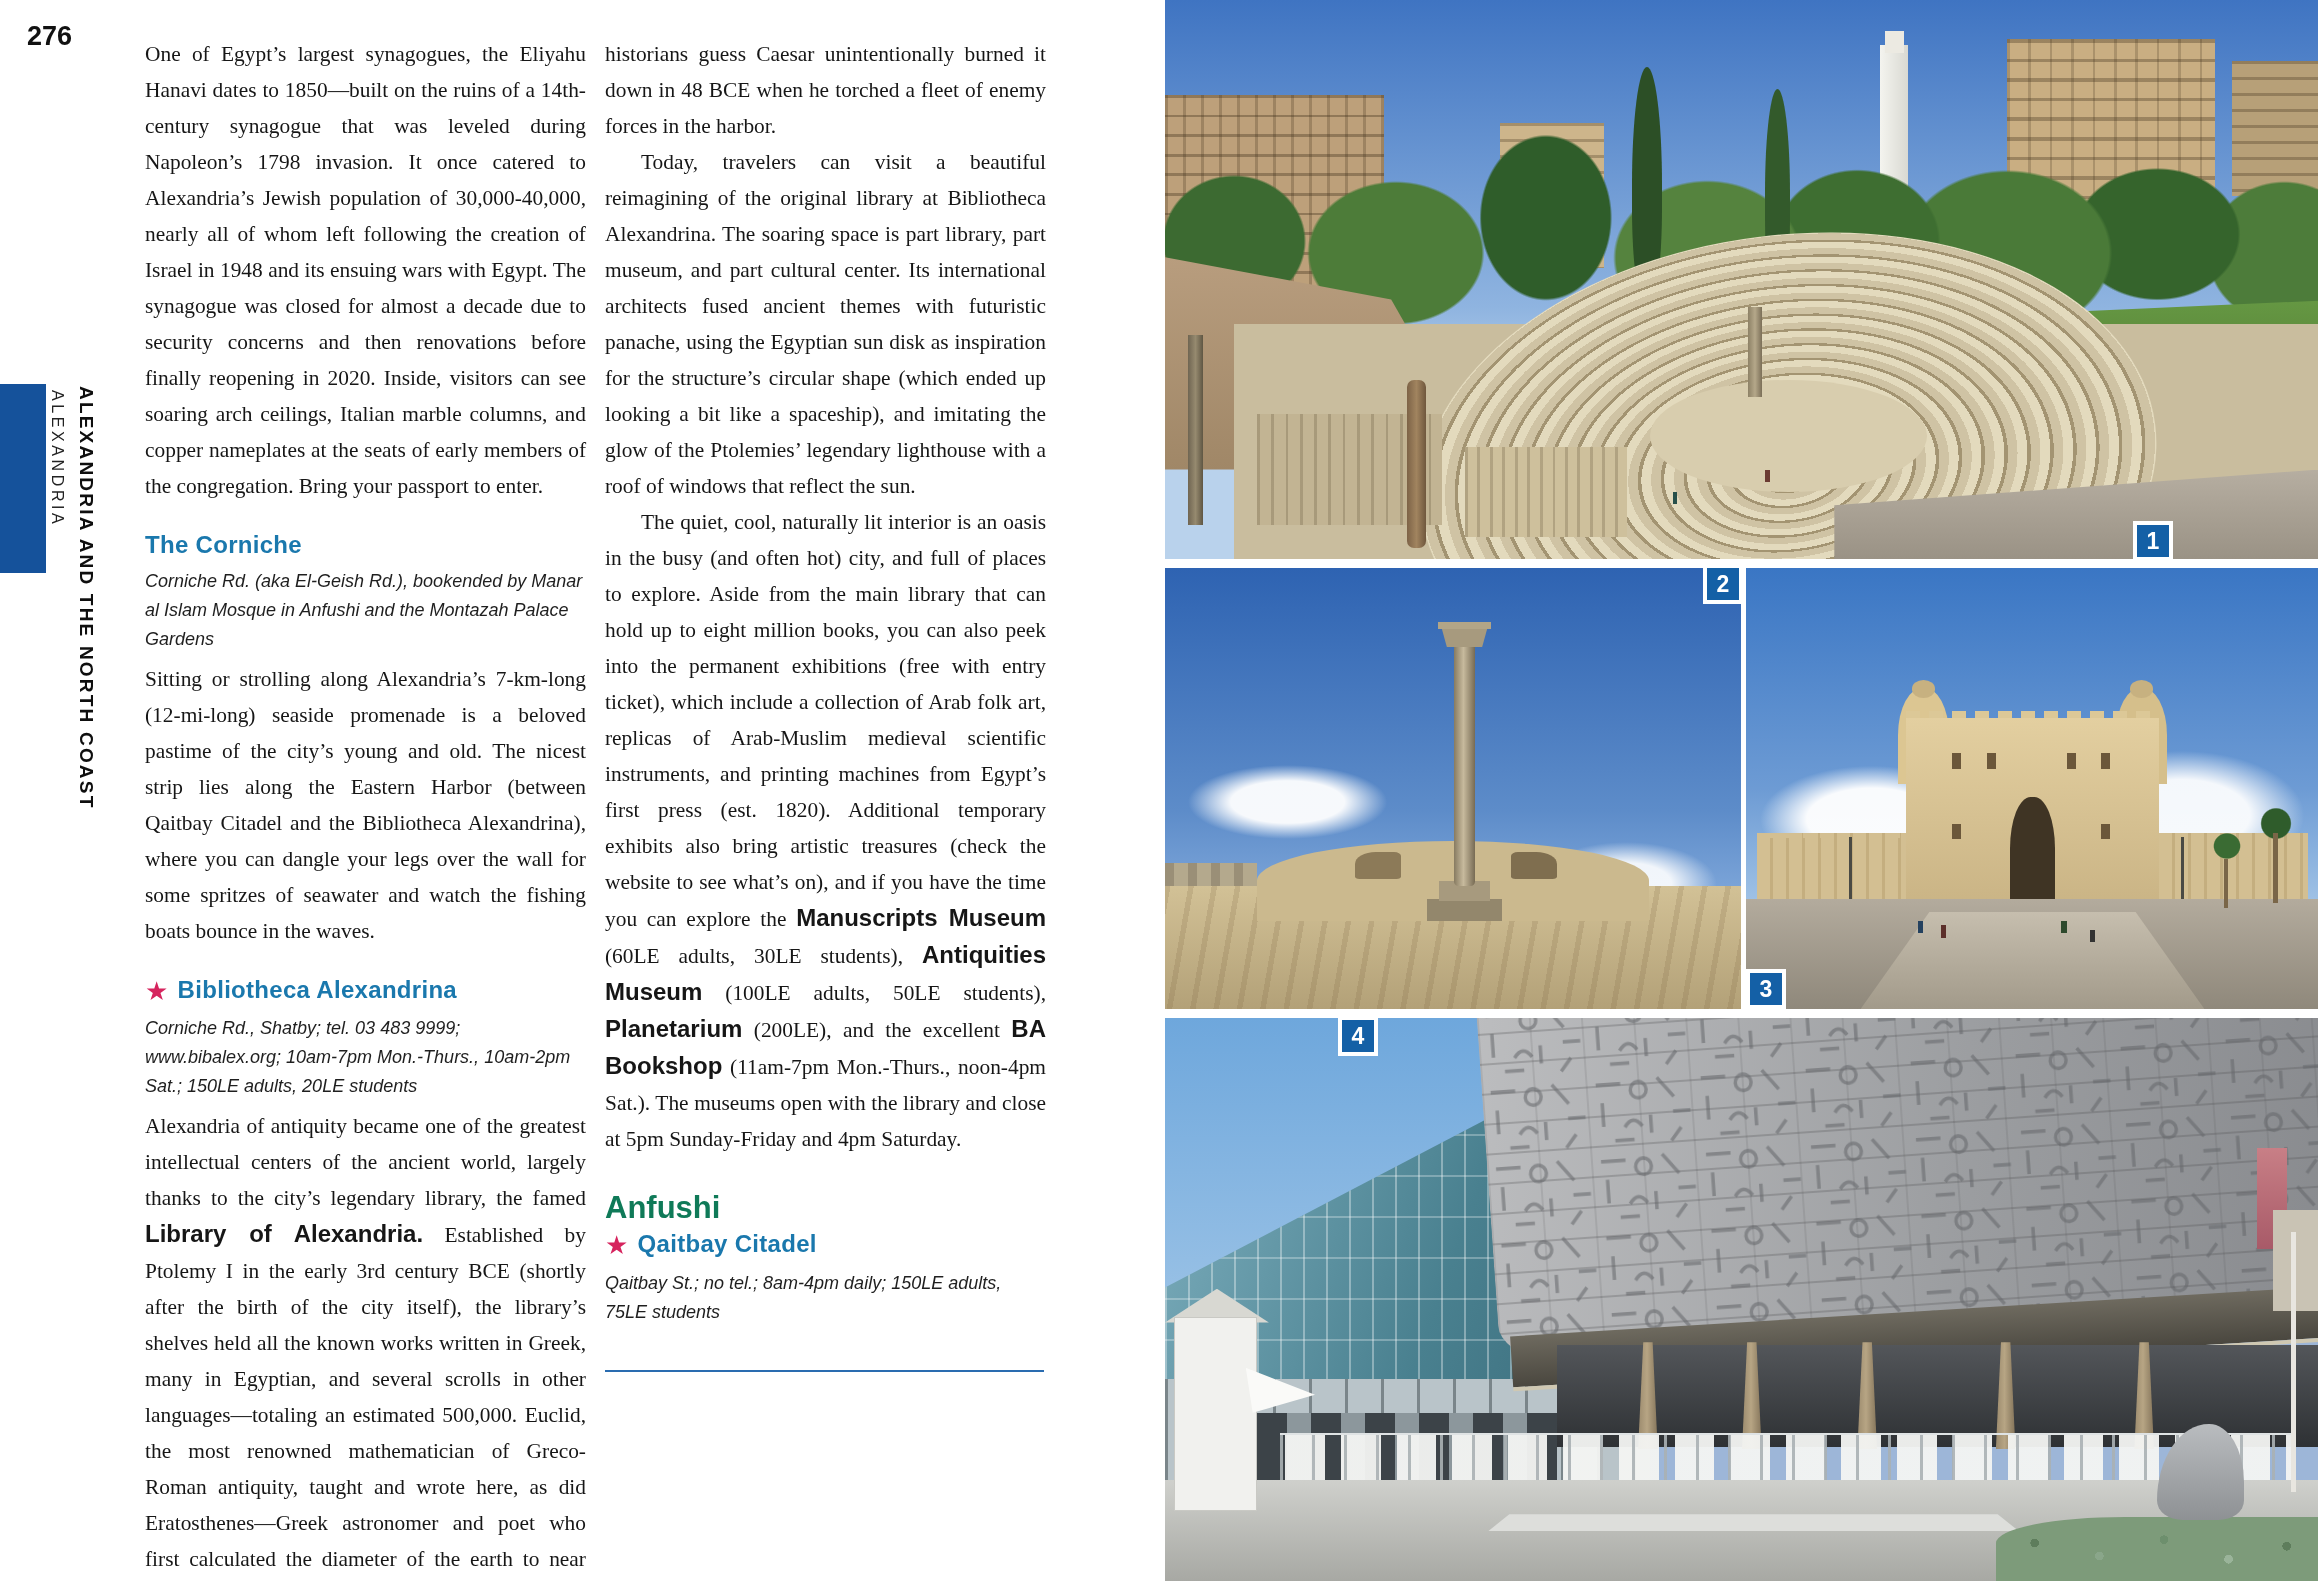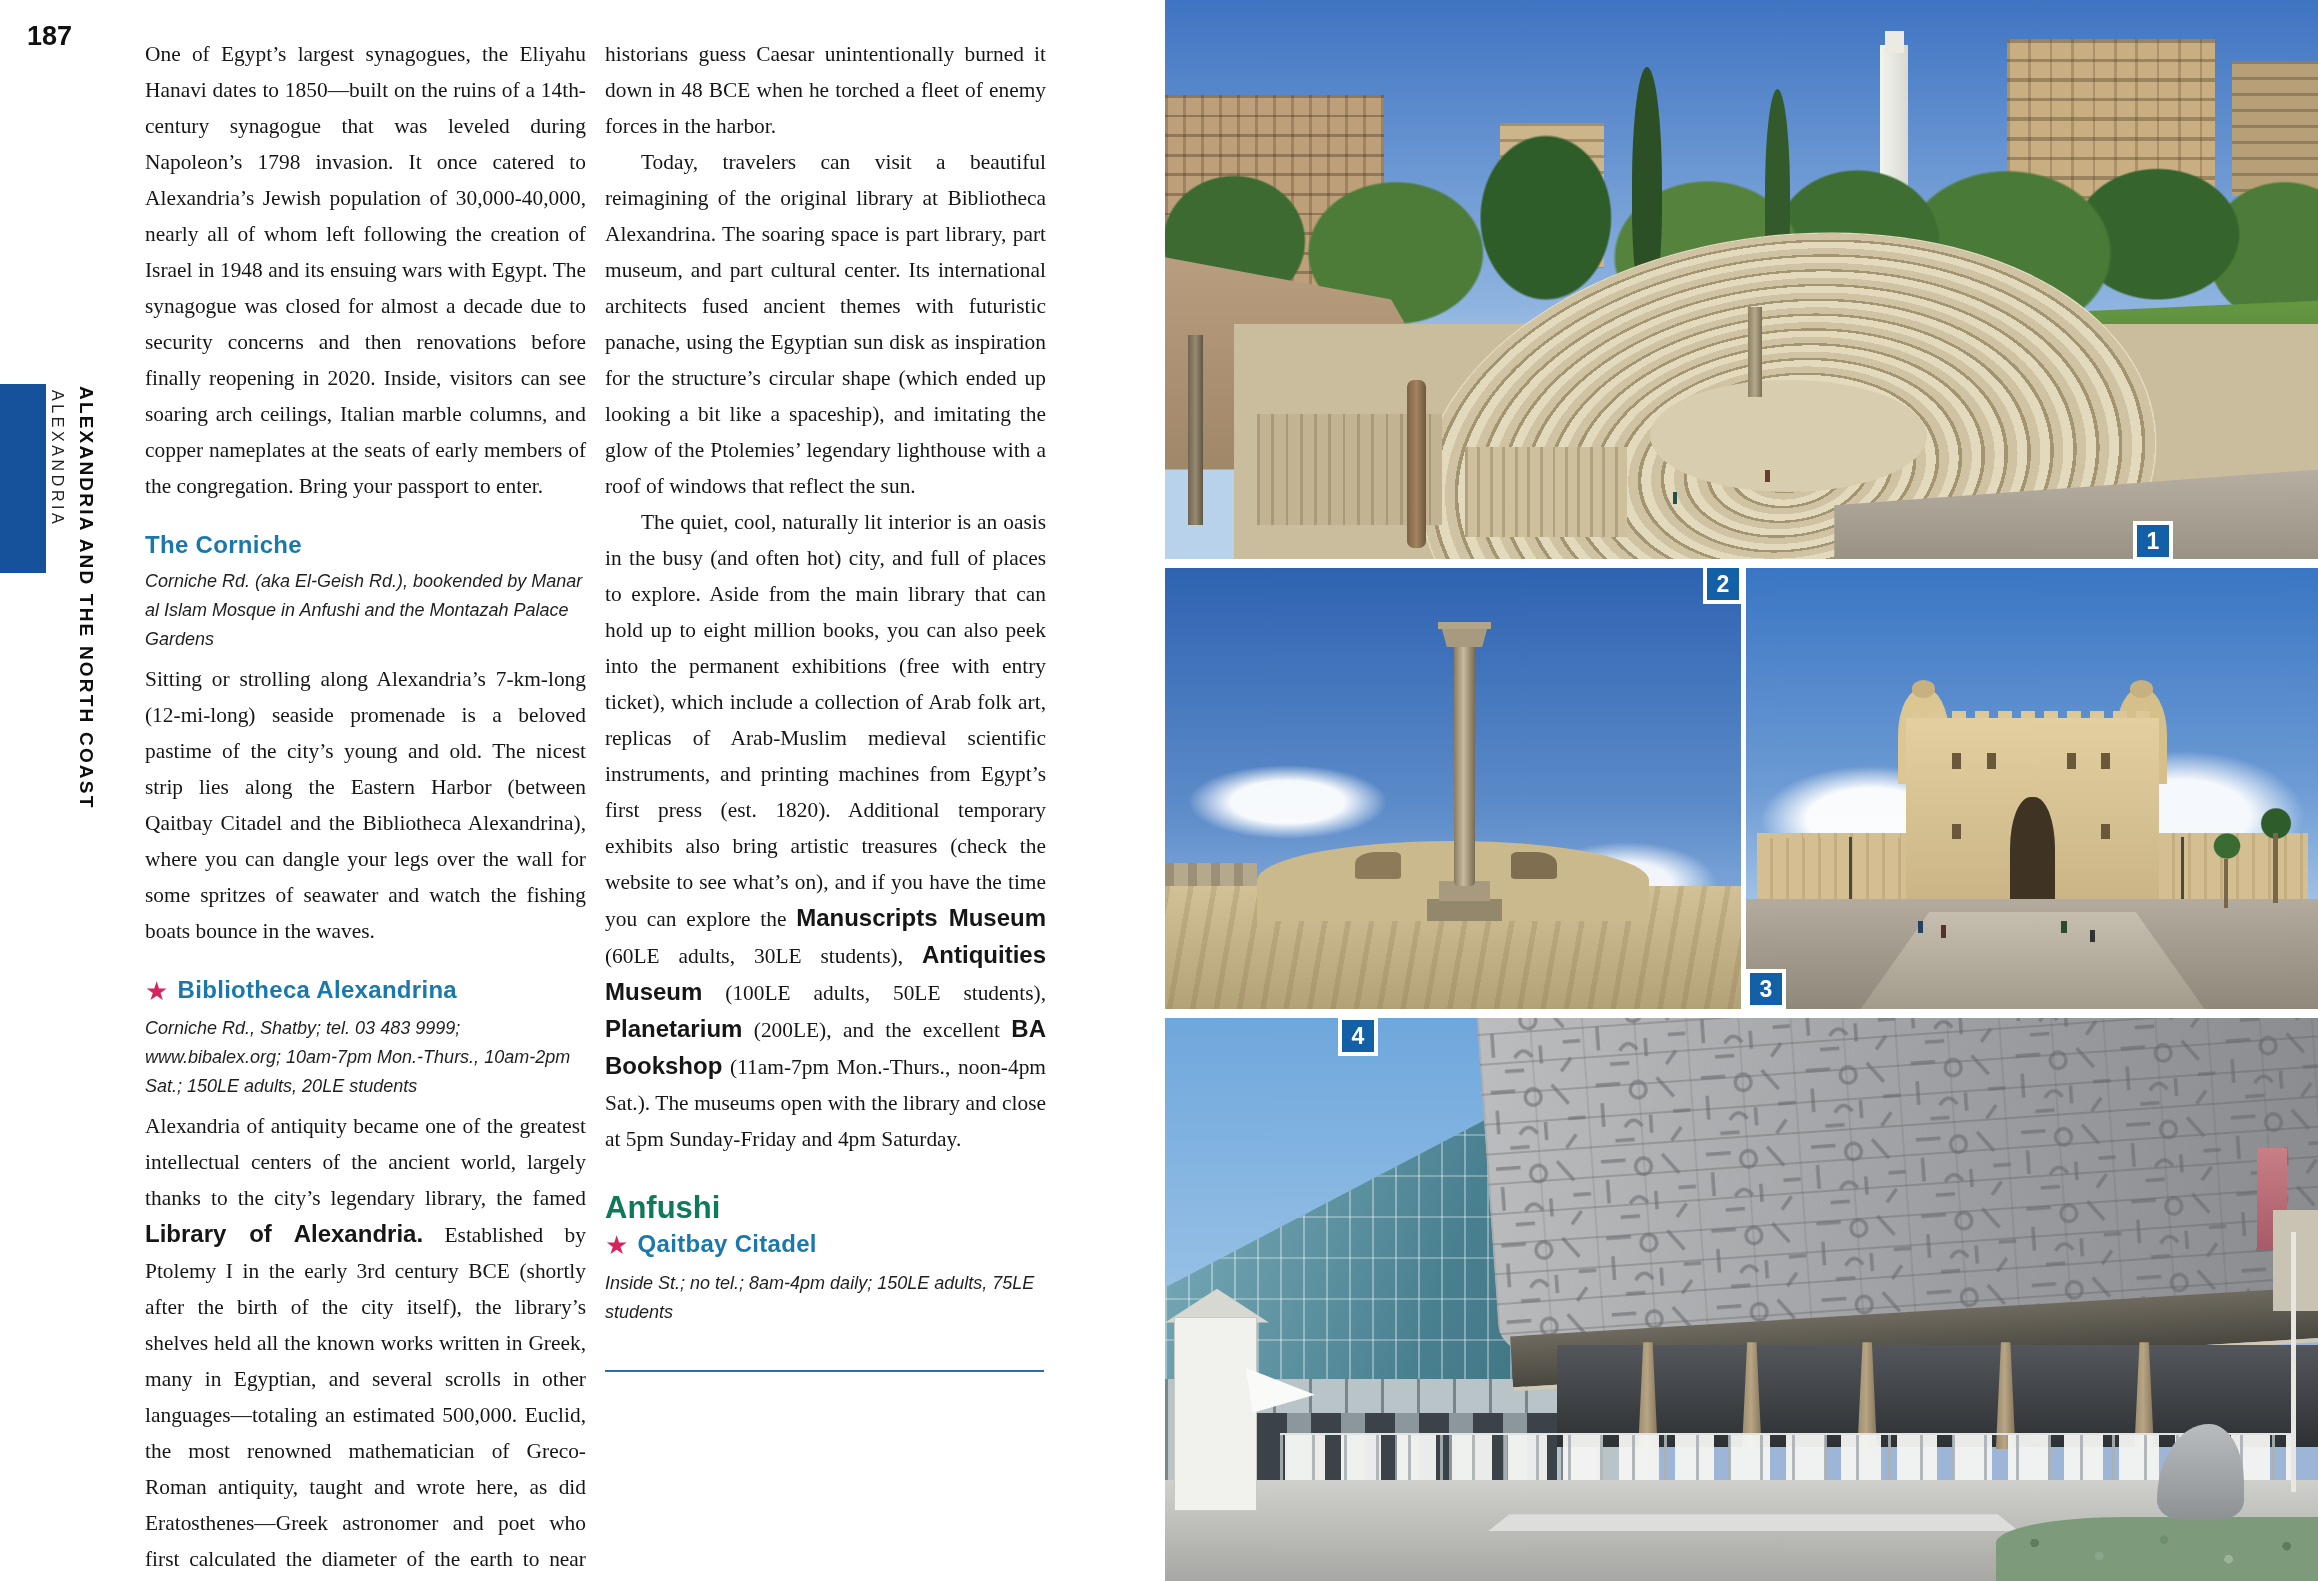--- a/index.html
+++ b/index.html
@@ -190,21 +190,21 @@
      radial-gradient(7.1px 7.1px at 90% 45%,#5e7d5c 60%,transparent 62%),#7d9b7a;}
   .p4-sculpt{left:86%;top:72%;width:7.5%;height:17%;background:linear-gradient(#b9bcbf,#8e9194);
      border-radius:60% 40% 30% 30%/80% 60% 20% 20%;}
   .p4-banner{left:94.6%;top:23%;width:2.6%;height:18%;background:linear-gradient(#c87f86,#a85a68);}
   .p4-bldgR{left:96%;top:34%;width:4%;height:18%;background:#c9c3b4;}
   .p4-pole{left:97.6%;top:38%;width:4.5px;height:46%;background:#e8e6e0;}
 </style>
 </head>
 <body>
 
-<div class="pagenum">187</div>
+<div class="pagenum">276</div>
 
 <div class="sidebar-block"></div>
 <div class="vlabel section">ALEXANDRIA</div>
 <div class="vlabel chapter">ALEXANDRIA AND THE NORTH COAST</div>
 
 <div class="col" id="col1">
   <p class="body">One of Egypt’s largest synagogues, the Eliyahu Hanavi dates to 1850—built on the ruins of a 14th-century synagogue that was leveled during Napoleon’s 1798 invasion. It once catered to Alexandria’s Jewish population of 30,000-40,000, nearly all of whom left following the creation of Israel in 1948 and its ensuing wars with Egypt. The synagogue was closed for almost a decade due to security concerns and then renovations before finally reopening in 2020. Inside, visitors can see soaring arch ceilings, Italian marble columns, and copper nameplates at the seats of early members of the congregation. Bring your passport to enter.</p>
   <h3 class="sight">The Corniche</h3>
   <p class="info">Corniche Rd. (aka El-Geish Rd.), bookended by Manar al Islam Mosque in Anfushi and the Montazah Palace Gardens</p>
   <p class="body">Sitting or strolling along Alexandria’s 7-km-long (12-mi-long) seaside promenade is a beloved pastime of the city’s young and old. The nicest strip lies along the Eastern Harbor (between Qaitbay Citadel and the Bibliotheca Alexandrina), where you can dangle your legs over the wall for some spritzes of seawater and watch the fishing boats bounce in the waves.</p>
@@ -212,21 +212,21 @@
   <p class="info">Corniche Rd., Shatby; tel. 03 483 9999; www.bibalex.org; 10am-7pm Mon.-Thurs., 10am-2pm Sat.; 150LE adults, 20LE students</p>
   <p class="body"><span>Alexandria of antiquity became one of the greatest intellectual centers of the ancient world, largely thanks to the city’s legendary library, the famed </span><span class="b">Library of Alexandria.</span><span> Established by Ptolemy I in the early 3rd century BCE (shortly after the birth of the city itself), the library’s shelves held all the known works written in Greek, many in Egyptian, and several scrolls in other languages—totaling an estimated 500,000. Euclid, the most renowned mathematician of Greco-Roman antiquity, taught and wrote here, as did Eratosthenes—Greek astronomer and poet who first calculated the diameter of the earth to near perfect precision. The fate of the library remains an ongoing debate, but most</span></p>
 </div>
 
 <div class="col" id="col2">
   <p class="body">historians guess Caesar unintentionally burned it down in 48 BCE when he torched a fleet of enemy forces in the harbor.</p>
   <p class="body ind">Today, travelers can visit a beautiful reimagining of the original library at Bibliotheca Alexandrina. The soaring space is part library, part museum, and part cultural center. Its international architects fused ancient themes with futuristic panache, using the Egyptian sun disk as inspiration for the structure’s circular shape (which ended up looking a bit like a spaceship), and imitating the glow of the Ptolemies’ legendary lighthouse with a roof of windows that reflect the sun.</p>
   <p class="body ind"><span>The quiet, cool, naturally lit interior is an oasis in the busy (and often hot) city, and full of places to explore. Aside from the main library that can hold up to eight million books, you can also peek into the permanent exhibitions (free with entry ticket), which include a collection of Arab folk art, replicas of Arab-Muslim medieval scientific instruments, and printing machines from Egypt’s first press (est. 1820). Additional temporary exhibits also bring artistic treasures (check the website to see what’s on), and if you have the time you can explore the </span><span class="b">Manuscripts Museum</span><span> (60LE adults, 30LE students), </span><span class="b">Antiquities Museum</span><span> (100LE adults, 50LE students), </span><span class="b">Planetarium</span><span> (200LE), and the excellent </span><span class="b">BA Bookshop</span><span> (11am-7pm Mon.-Thurs., noon-4pm Sat.). The museums open with the library and close at 5pm Sunday-Friday and 4pm Saturday.</span></p>
   <h2 class="district">Anfushi</h2>
   <h3 class="sight" style="margin-top:5.4px;"><span class="star">★</span><span>Qaitbay Citadel</span></h3>
-  <p class="info">Inside St.; no tel.; 8am-4pm daily; 150LE adults, 75LE students</p>
+  <p class="info">Qaitbay St.; no tel.; 8am-4pm daily; 150LE adults, 75LE students</p>
   <div class="caption"></div>
 </div>
 
 <div class="photo" id="photo1">
   <div class="p1-sky"></div>
   <div class="p1-bldgL"></div>
   <div class="p1-bldgM"></div>
   <div class="p1-bldgR"></div>
   <div class="p1-bldgFR"></div>
   <div class="p1-tower"></div>

